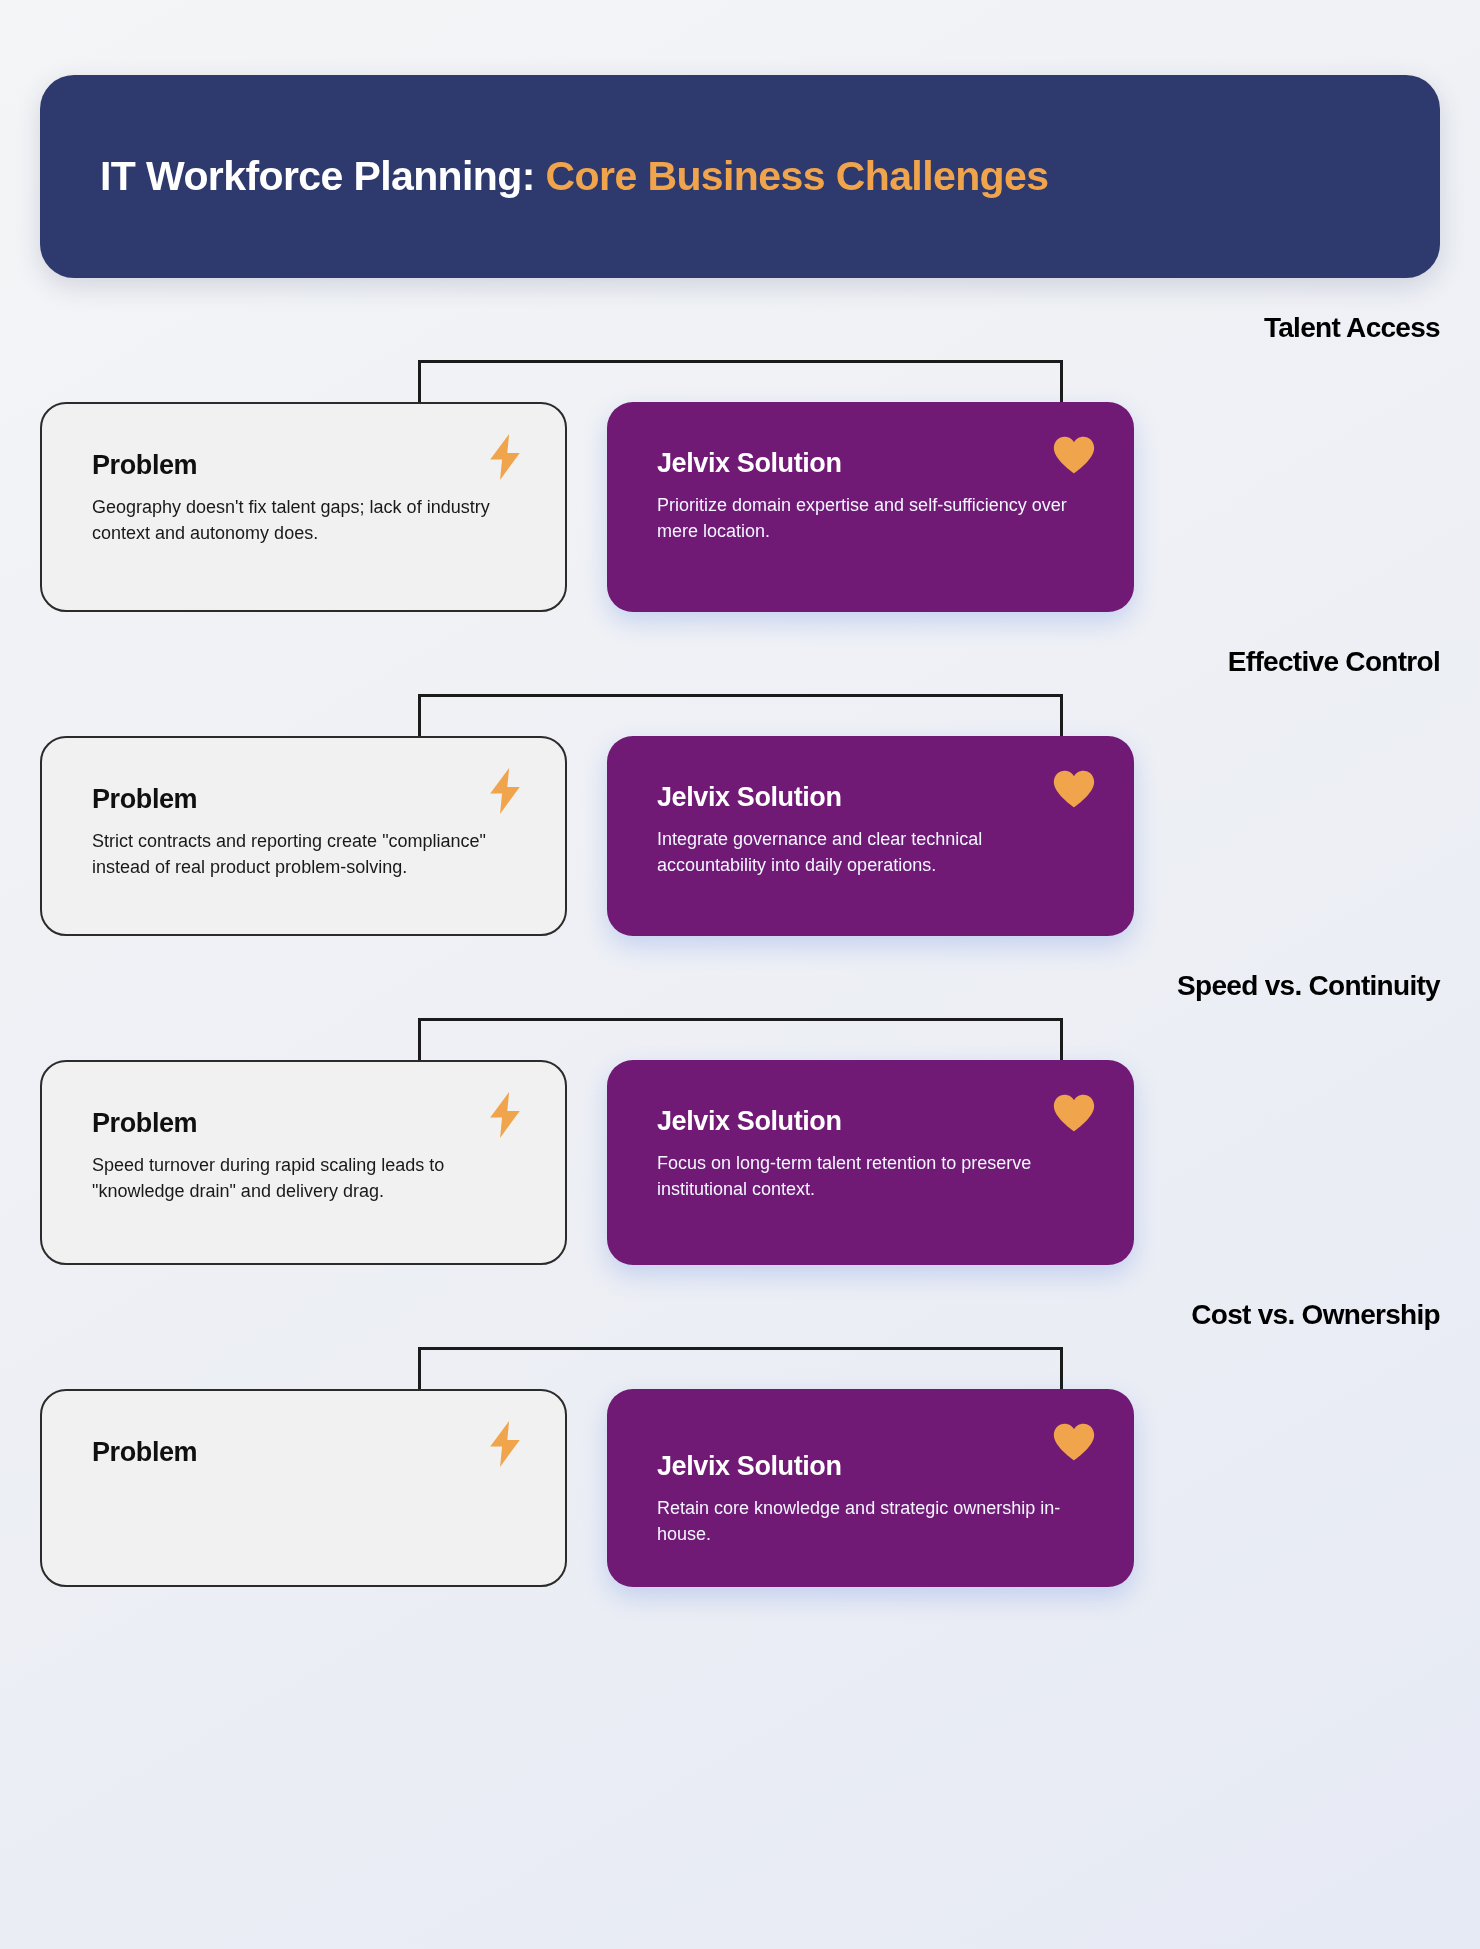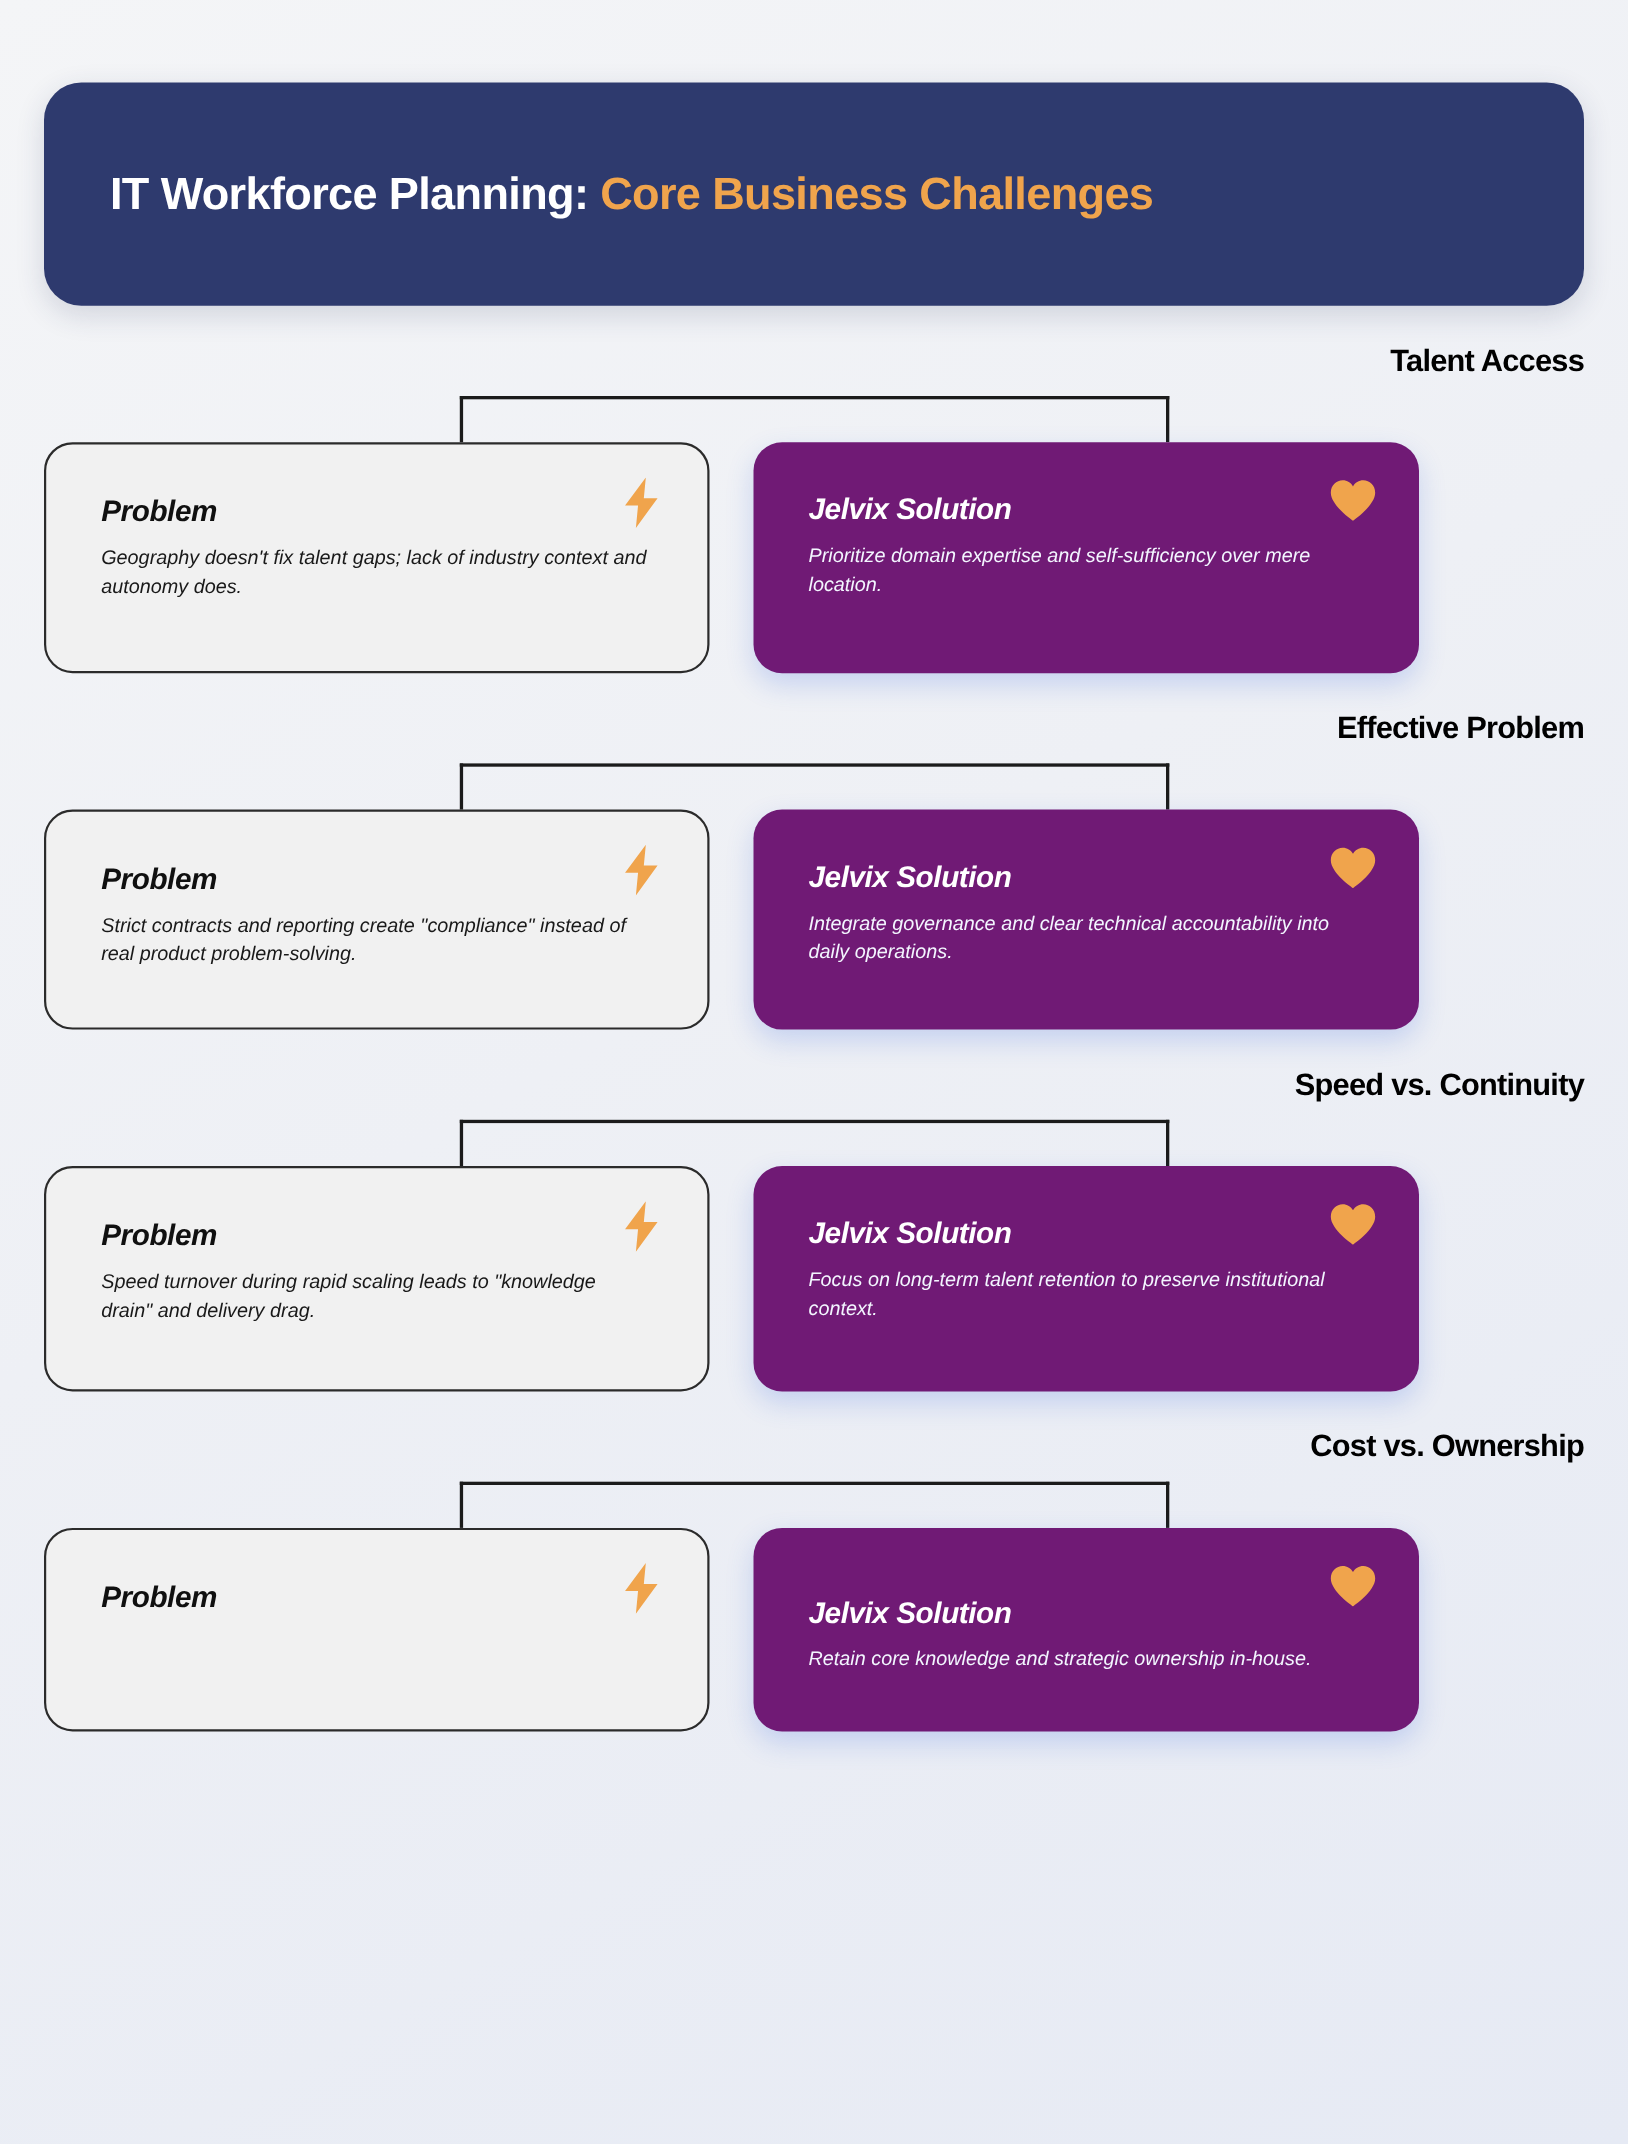--- a/index.html
+++ b/index.html
@@ -48,24 +48,23 @@
   .connector .leg {
     position:absolute; top:0; width:3px; height:42px; background:#1b1b1b;
   }
   .connector .leg.left  { left:0; }
   .connector .leg.right { right:0; }
 
   .cards { display:flex; gap:40px; align-items:stretch; }
 
   .card {
     position:relative;
-    width:605px;
+    width:527px;
     border-radius:26px;
     padding:46px 50px 40px 50px;
-    font-style:italic;
   }
   .card.problem {
     background:#f1f1f1;
     border:2px solid #2b2b2b;
   }
   .card.solution {
     background:#701a75;
     box-shadow:0 10px 24px rgba(58,104,224,.22);
   }
   .card-title {
@@ -125,21 +124,21 @@
         <svg class="corner-icon" viewBox="0 0 24 22">
           <path d="M12 21 C12 21 1 13.6 1 7.2 C1 3.4 3.8 1 6.9 1 C9.1 1 11 2.2 12 4 C13 2.2 14.9 1 17.1 1 C20.2 1 23 3.4 23 7.2 C23 13.6 12 21 12 21 Z" fill="#f0a44c"></path>
         </svg>
         <div class="card-title">Jelvix Solution</div>
         <div class="card-body">Prioritize domain expertise and self-sufficiency over mere location.</div>
       </div>
     </div>
   </div>
 
   <div class="section s2">
-    <div class="section-heading">Effective Problem</div>
+    <div class="section-heading">Effective Control</div>
     <div class="connector">
       <div class="bar"></div>
       <div class="leg left"></div>
       <div class="leg right"></div>
     </div>
     <div class="cards">
       <div class="card problem">
         <svg class="corner-icon" viewBox="0 0 24 28">
           <path d="M14.5 0 L3 15.5 h7.2 L9 28 L21 11.5 h-7.6 z" fill="#f0a44c"></path>
         </svg>

